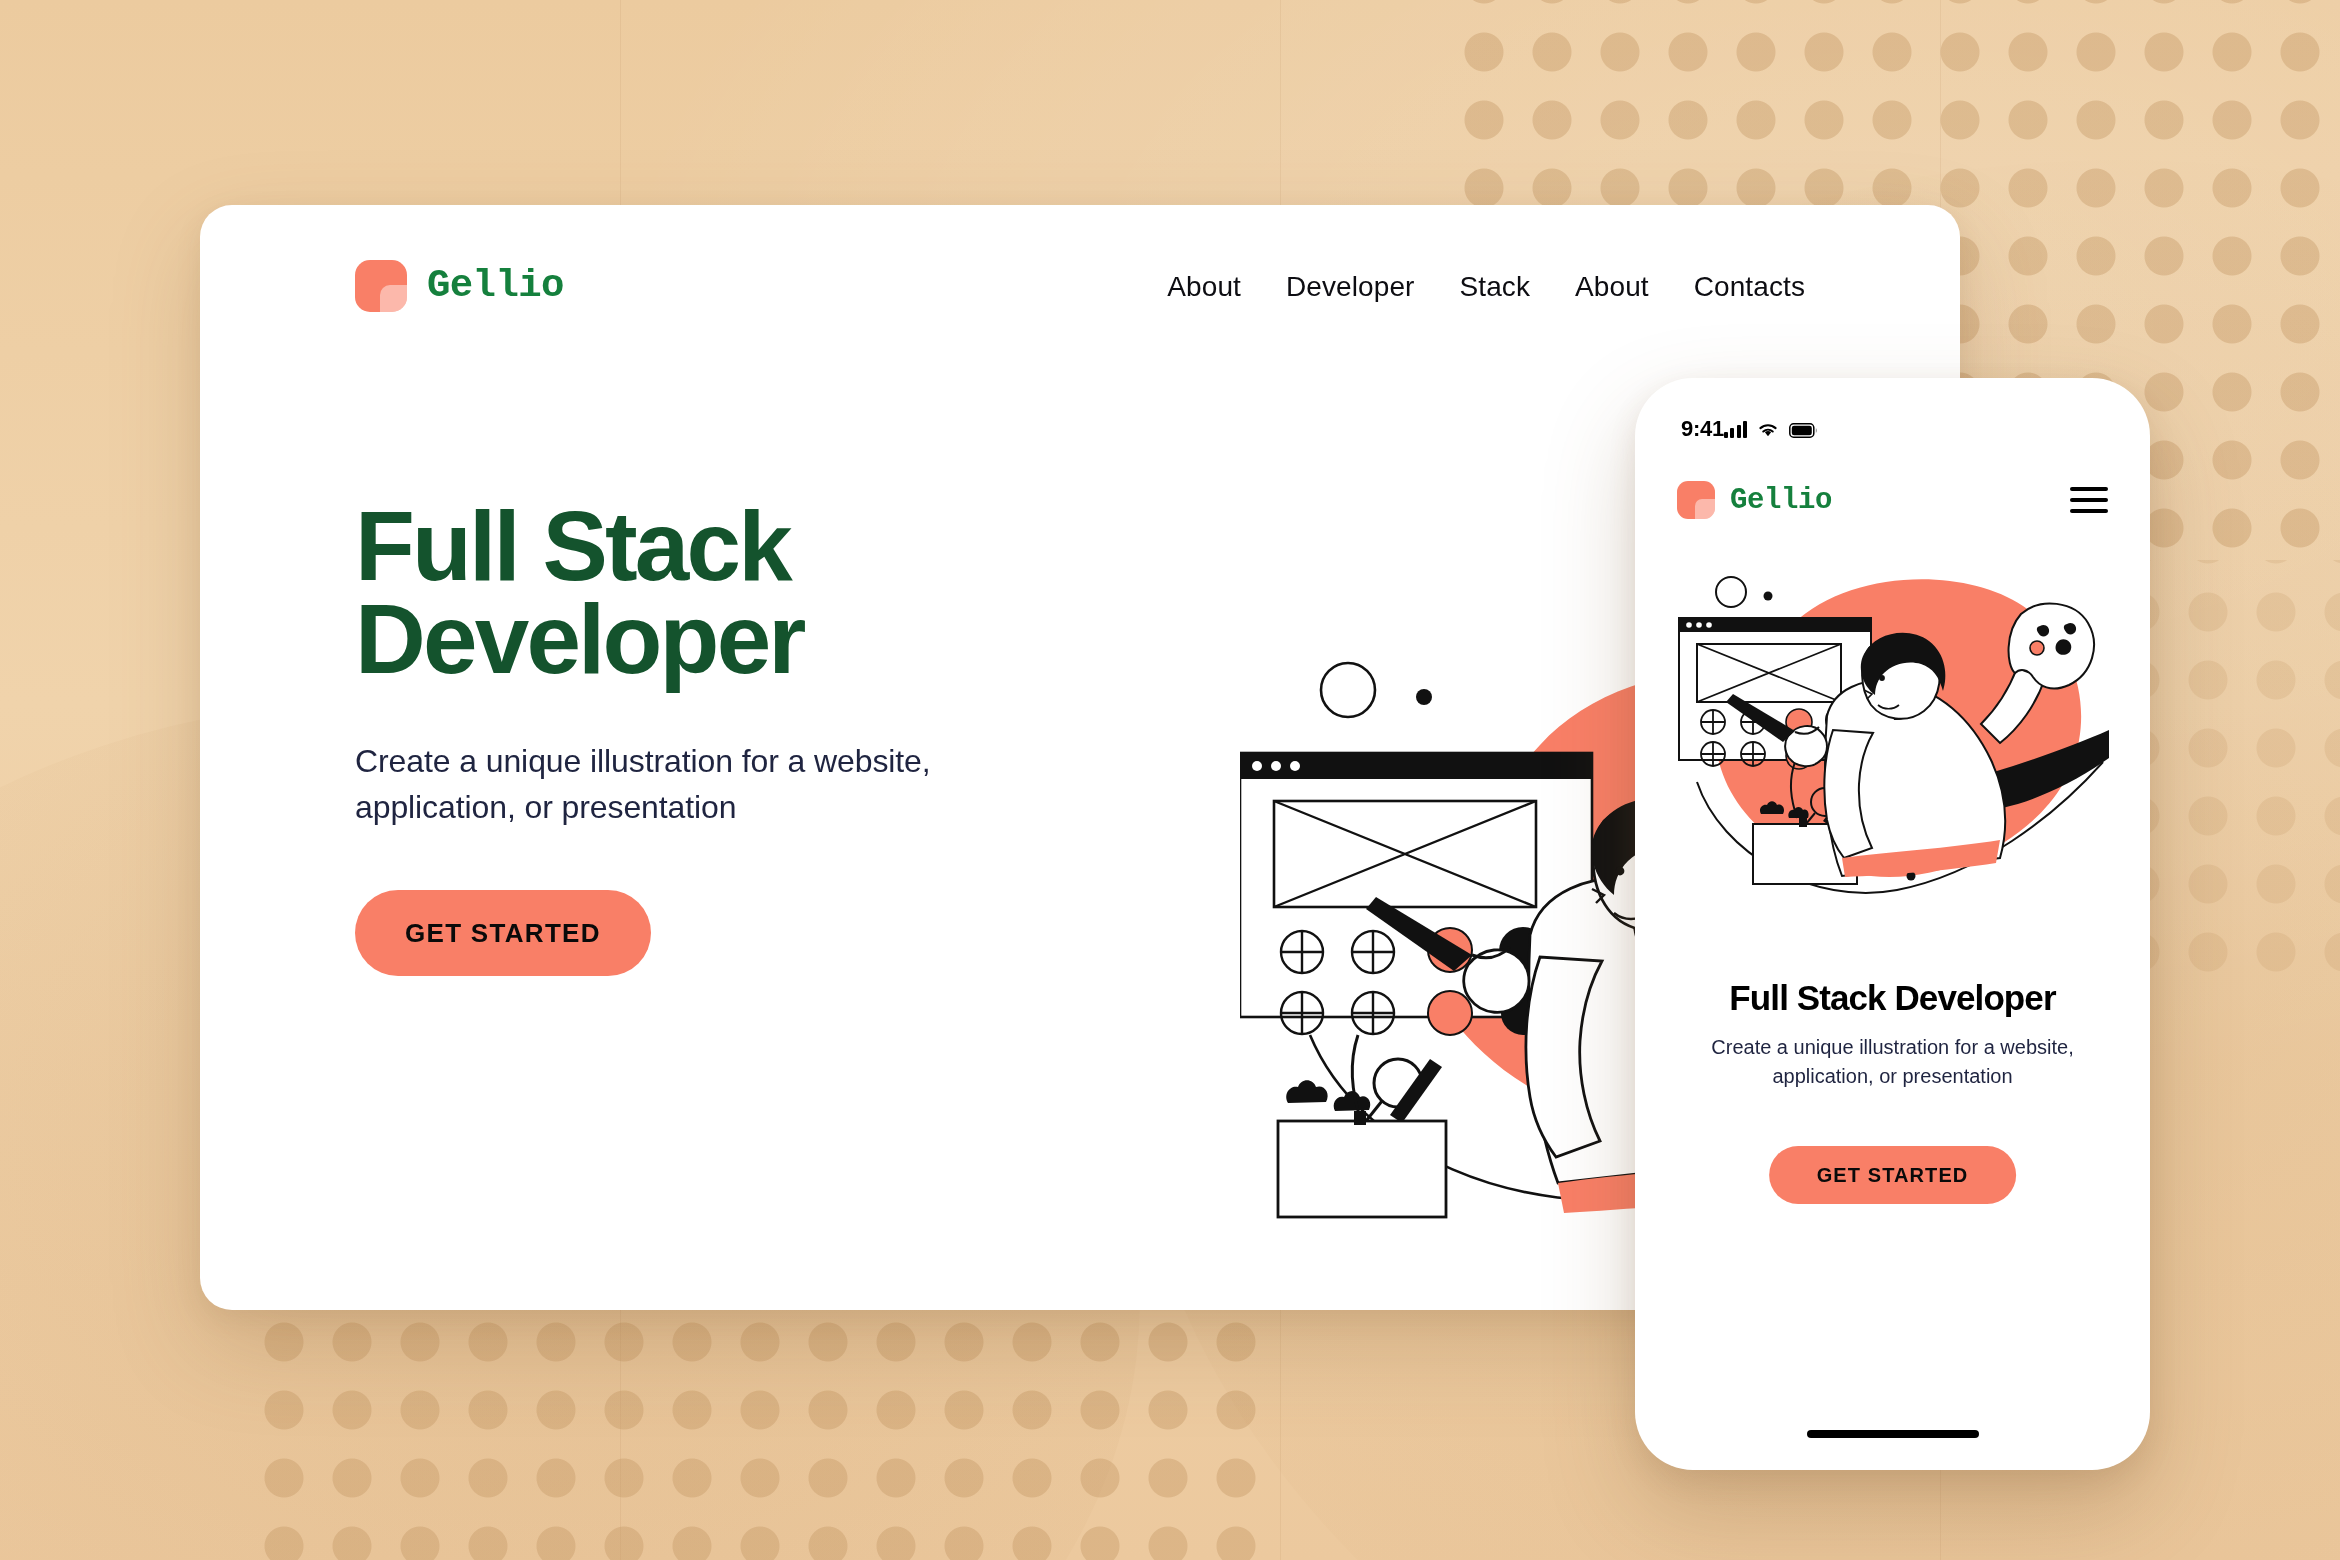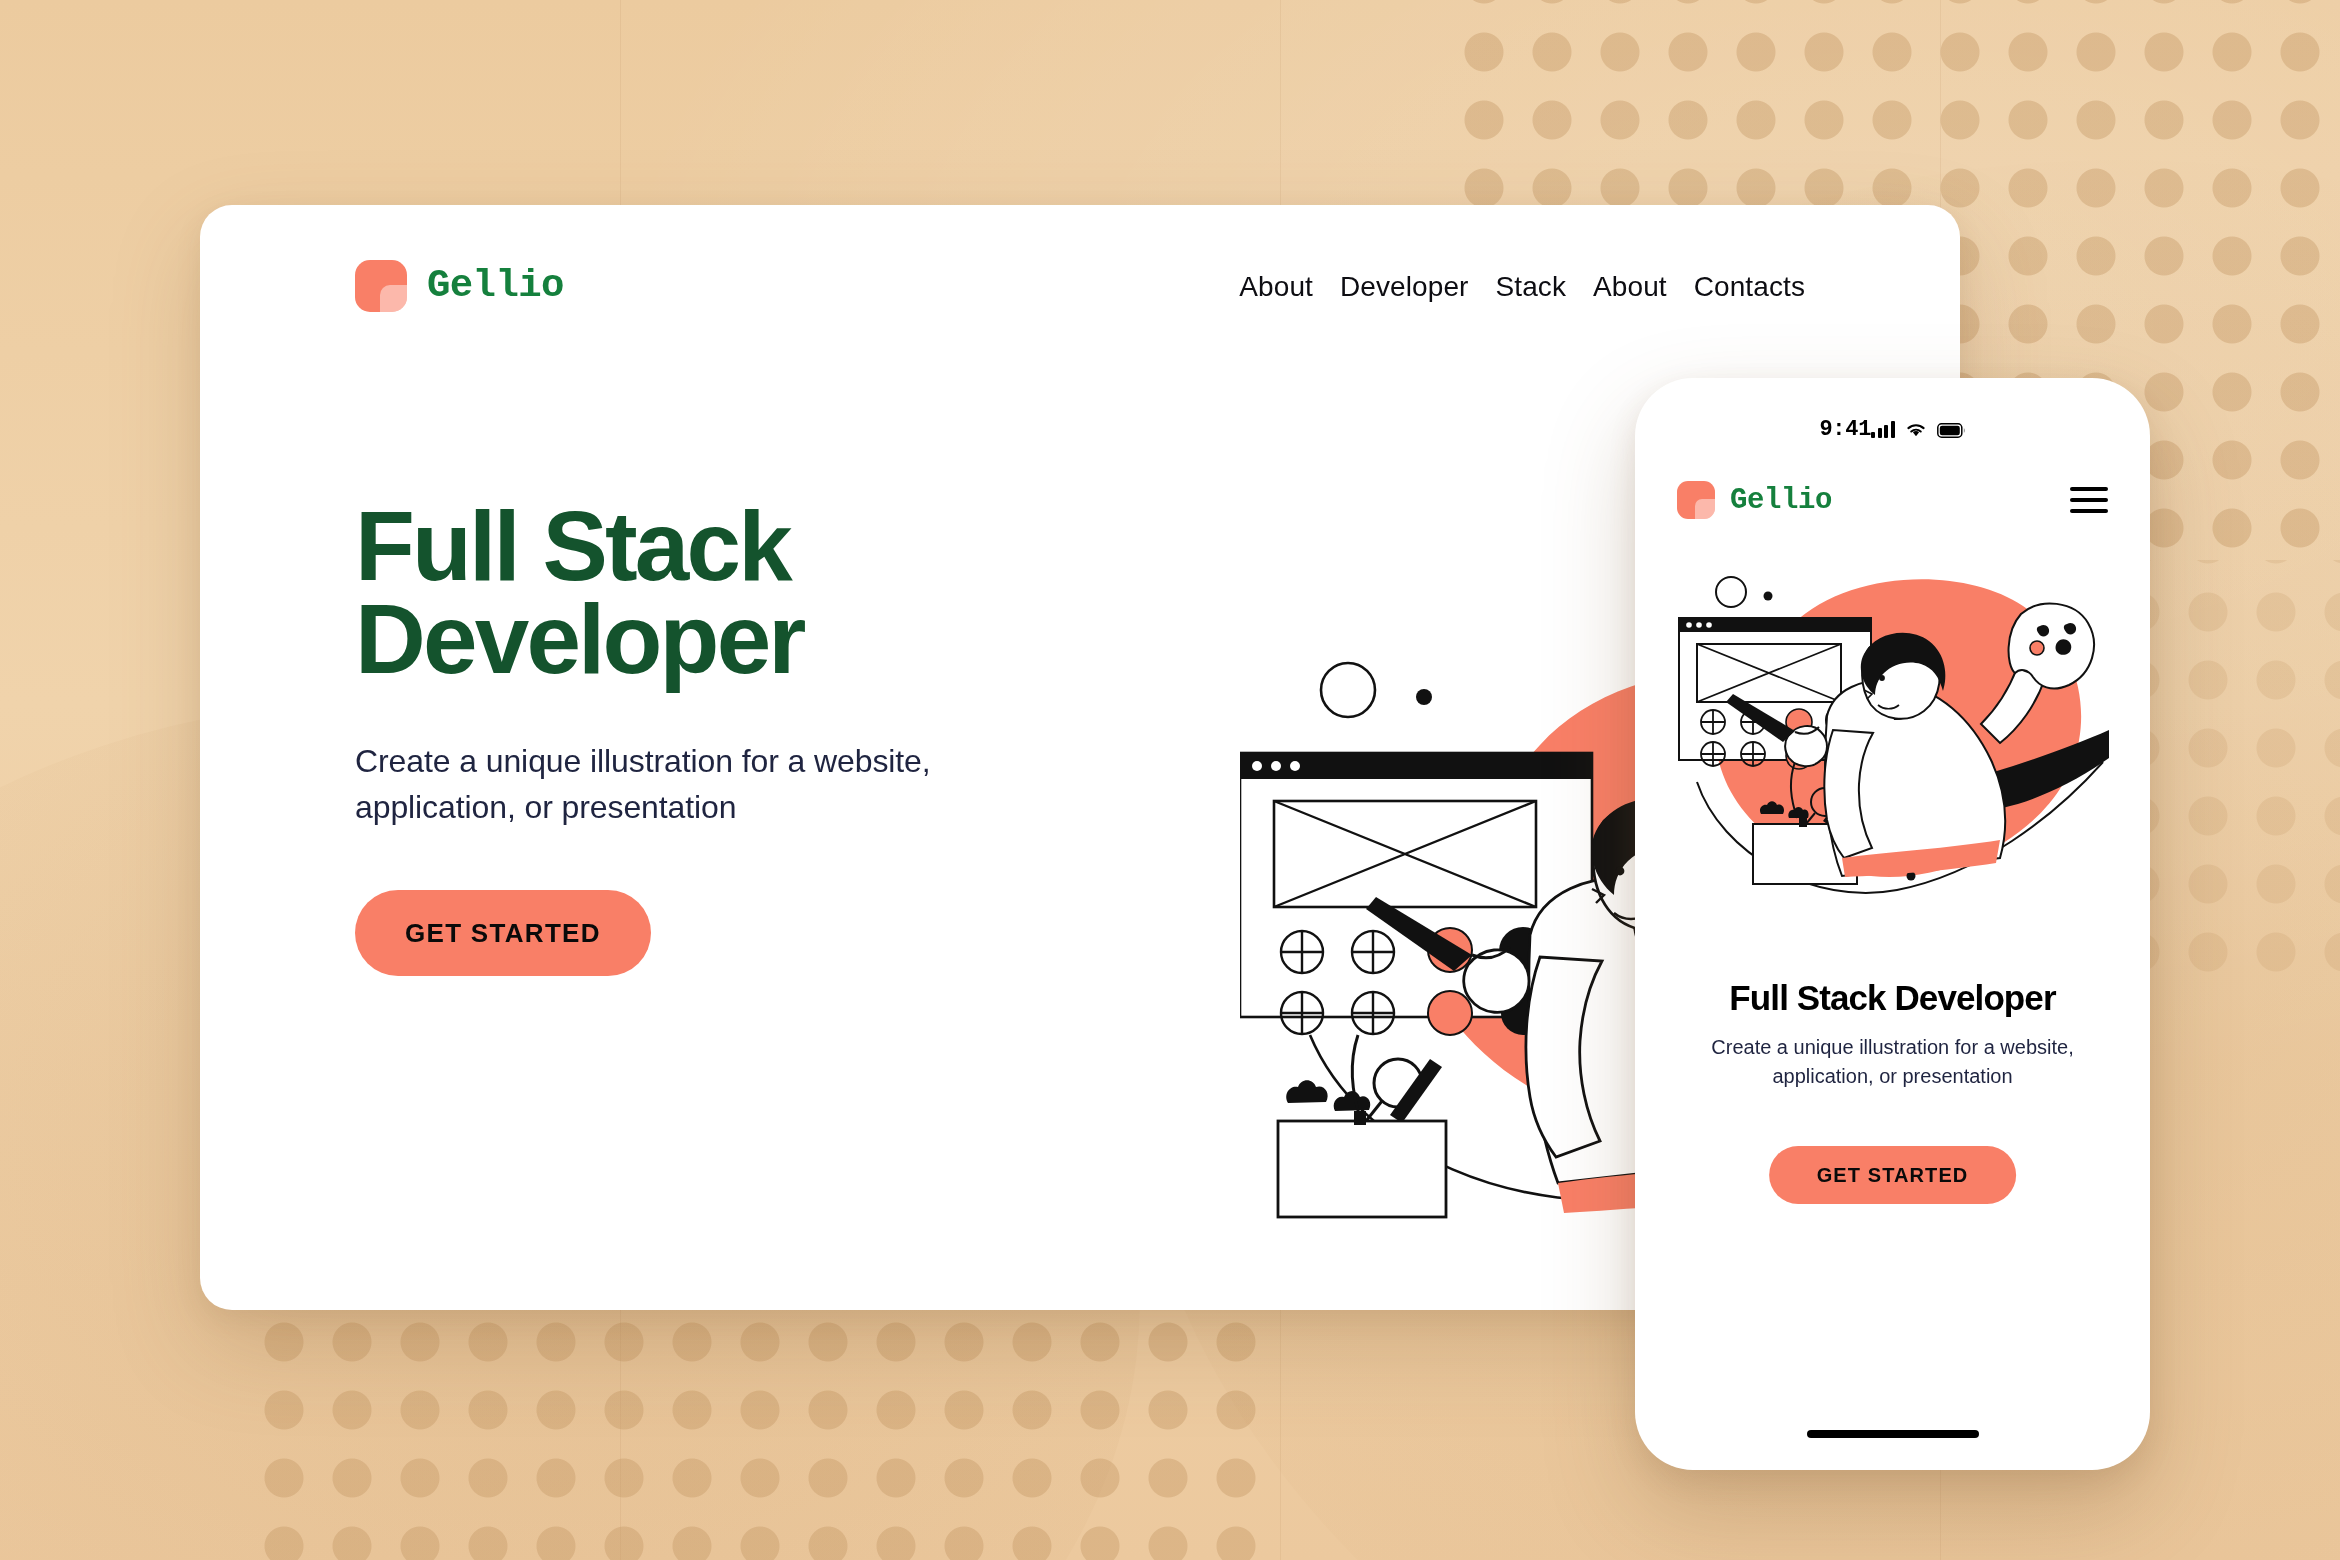--- a/index.html
+++ b/index.html
@@ -86,21 +86,21 @@
   .logo-mark.sm { width:38px; height:38px; border-radius:11px; }
   .logo-mark.sm::after { width:20px; height:20px; border-radius:7px 0 11px 0; }
   .brand-name {
     font-size:39px; font-weight:bold; color:#15803d;
     letter-spacing:-0.6px; line-height:1;font-family:Liberation Mono, monospace;
   }
   .brand-name.sm { font-size:29px; letter-spacing:-0.4px; }
 
   #desktop-nav {
     position:absolute; right:155px; top:66px;
-    display:flex; align-items:center; gap:27px;
+    display:flex; align-items:center; gap:45px;
   }
   .nav-link {
     font-size:28px; color:#0d0d12; letter-spacing:0.1px;
     text-decoration:none; white-space:nowrap; cursor:pointer;
   }
 
   #hero-copy { position:absolute; left:155px; top:295px; width:740px; }
   #hero-title {
     font-size:98px; font-weight:bold; line-height:0.95;
     letter-spacing:-2.8px; color:#14532d; white-space:pre-line;
@@ -130,23 +130,22 @@
     position:absolute;
     left:1635px; top:378px;
     width:515px; height:1092px;
     background:#fff;
     border-radius:58px;
     box-shadow:0 40px 90px rgba(120,84,48,0.26), 0 10px 28px rgba(120,84,48,0.12);
     overflow:hidden;
   }
   #phone-statusbar {
     position:absolute; left:0; top:30px; width:100%; height:42px;
-    display:flex; align-items:center; justify-content:center;
+    display:flex; align-items:center; justify-content:flex-start;
     padding:0 46px;
-    font-family:Liberation Mono, monospace;
   }
   #status-time { font-size:22px; font-weight:bold; color:#000; letter-spacing:-0.3px; }
   #status-icons { display:flex; align-items:flex-end; gap:10px; }
   .sig-bars { display:flex; align-items:flex-end; gap:2.5px; height:17px; }
   .sig-bars i { display:block; width:4px; background:#000; border-radius:1px; }
   .sig-bars i:nth-child(1){ height:6px; }
   .sig-bars i:nth-child(2){ height:10px; }
   .sig-bars i:nth-child(3){ height:13px; }
   .sig-bars i:nth-child(4){ height:17px; }
   .wifi-ic { width:22px; height:17px; }

